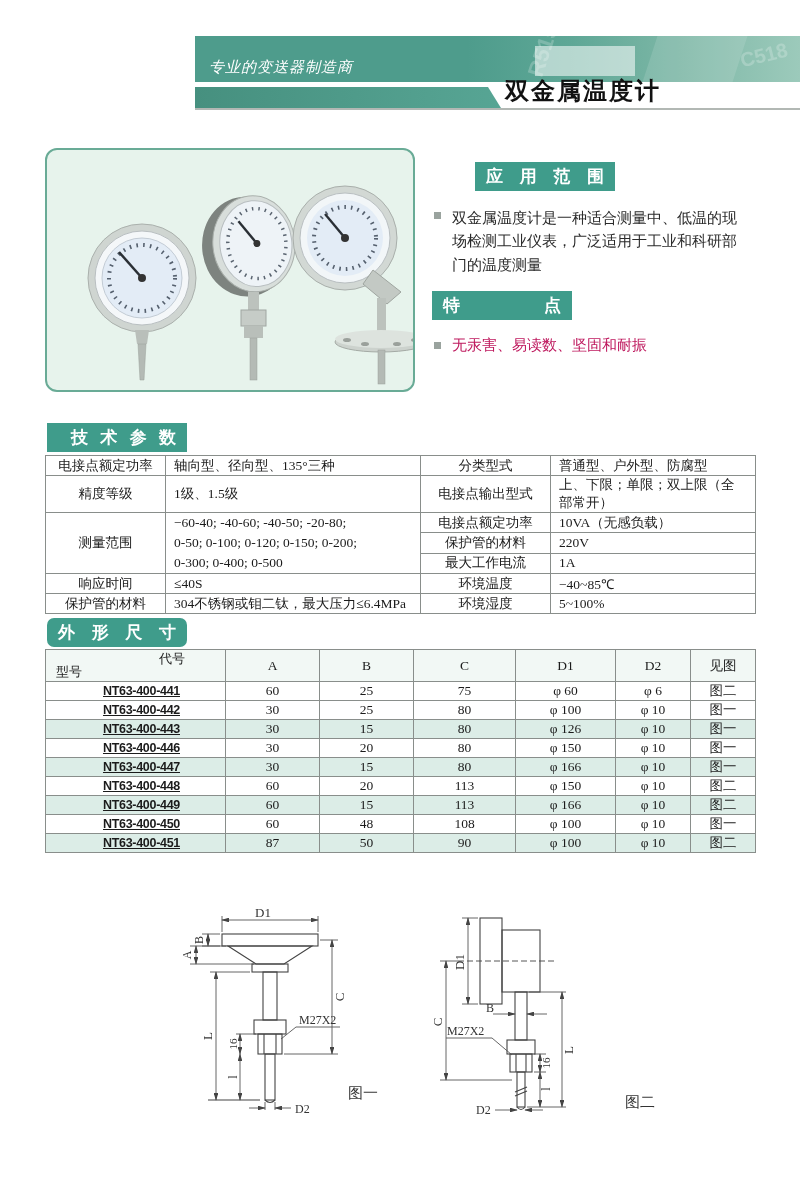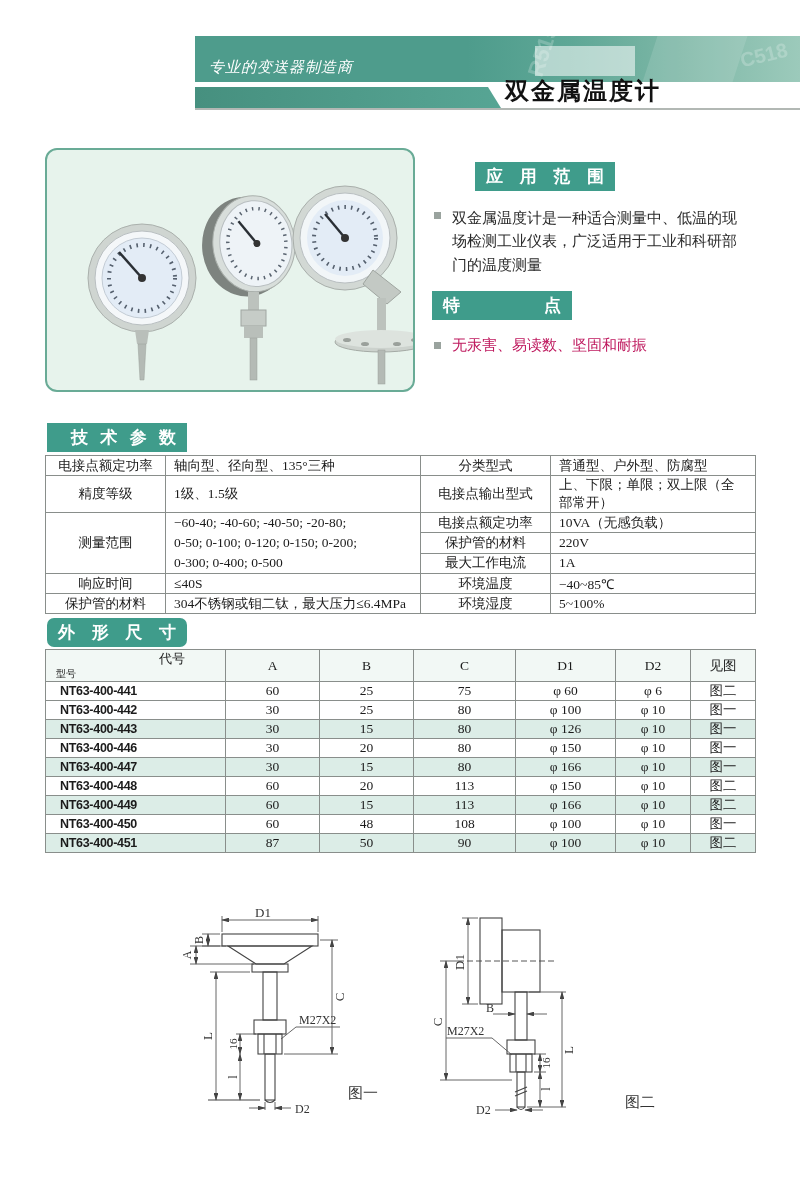--- a/index.html
+++ b/index.html
@@ -55,25 +55,25 @@
   
   .dims-table { position:absolute; left:45px; top:649px; width:710px;
     font-family:"Liberation Serif", serif; font-size:13.5px; }
   .dims-table th, .dims-table td { border:1px solid #898e8b; height:18px; text-align:center; font-weight:normal; padding:0 2px; }
   .dims-table thead th { height:32px; background:#f2f8f5; }
   .dims-table col.m  { width:180px; } .dims-table col.a { width:94px; }
   .dims-table col.b  { width:94px; }  .dims-table col.c { width:102px; }
   .dims-table col.d1 { width:100px; } .dims-table col.d2 { width:75px; }
   .dims-table col.fig { width:65px; }
   .dims-table tbody tr:nth-child(2n+3) { background:var(--altrow,#dcede7); }
-  .dims-table td.model { text-align:left; padding-left:14px; font-family:"Liberation Sans",sans-serif; font-weight:600; letter-spacing:-0.3px; font-size:12.5px; }
+  .dims-table td.model { text-align:center; padding-left:14px; font-family:"Liberation Sans",sans-serif; font-weight:600; letter-spacing:-0.3px; font-size:12.5px;text-decoration:underline; }
   th.diag { position:relative;
     background-image:linear-gradient(to bottom right, transparent calc(50% - 0.7px), #898e8b calc(50% - 0.7px), #898e8b calc(50% + 0.7px), transparent calc(50% + 0.7px));margin-top:6px; }
   th.diag .code  { position:absolute; right:40px; top:0;   font-size:13px; }
-  th.diag .model { position:absolute; left:10px;  bottom:0; font-size:10px; }
+  th.diag .model { position:absolute; left:10px;  bottom:0; font-size:13px; }
 
   
   .fig1 { position:absolute; left:150px; top:902px; }
   .fig2 { position:absolute; left:420px; top:902px; }
   svg text { font-family:"Liberation Serif", serif; fill:#333; }
 </style>
 </head>
 <body>
 
 <div class="banner">

